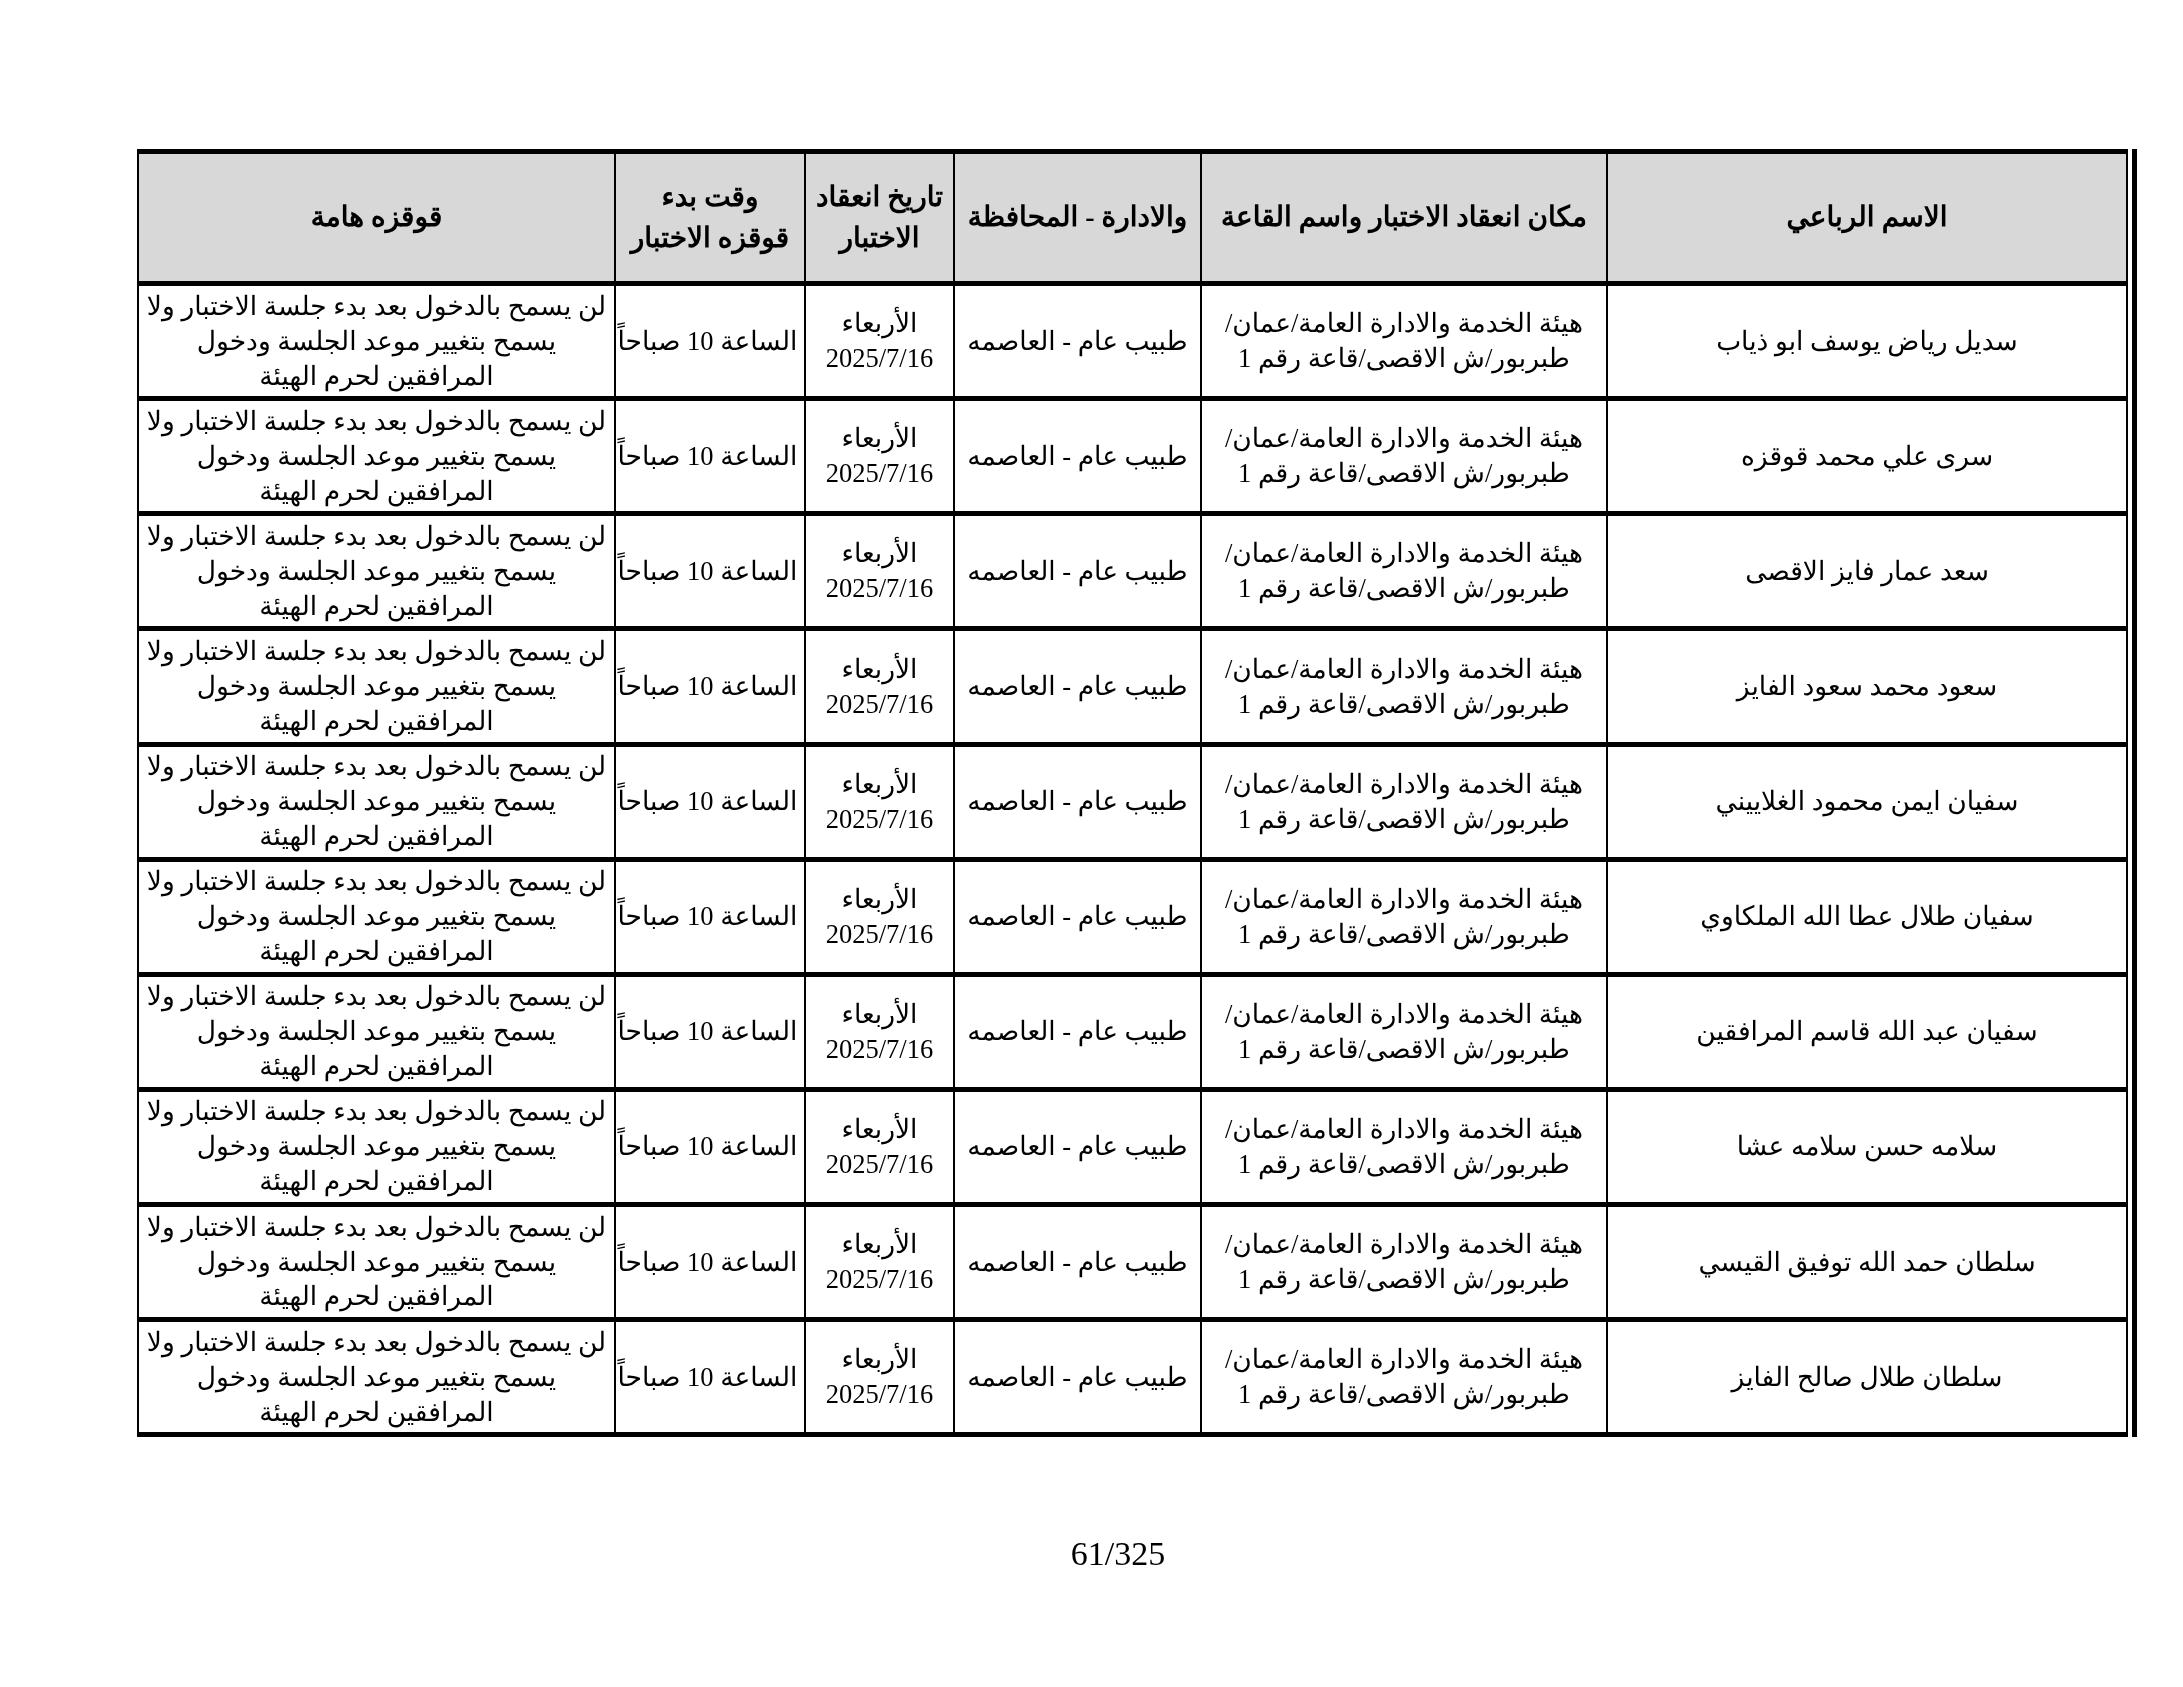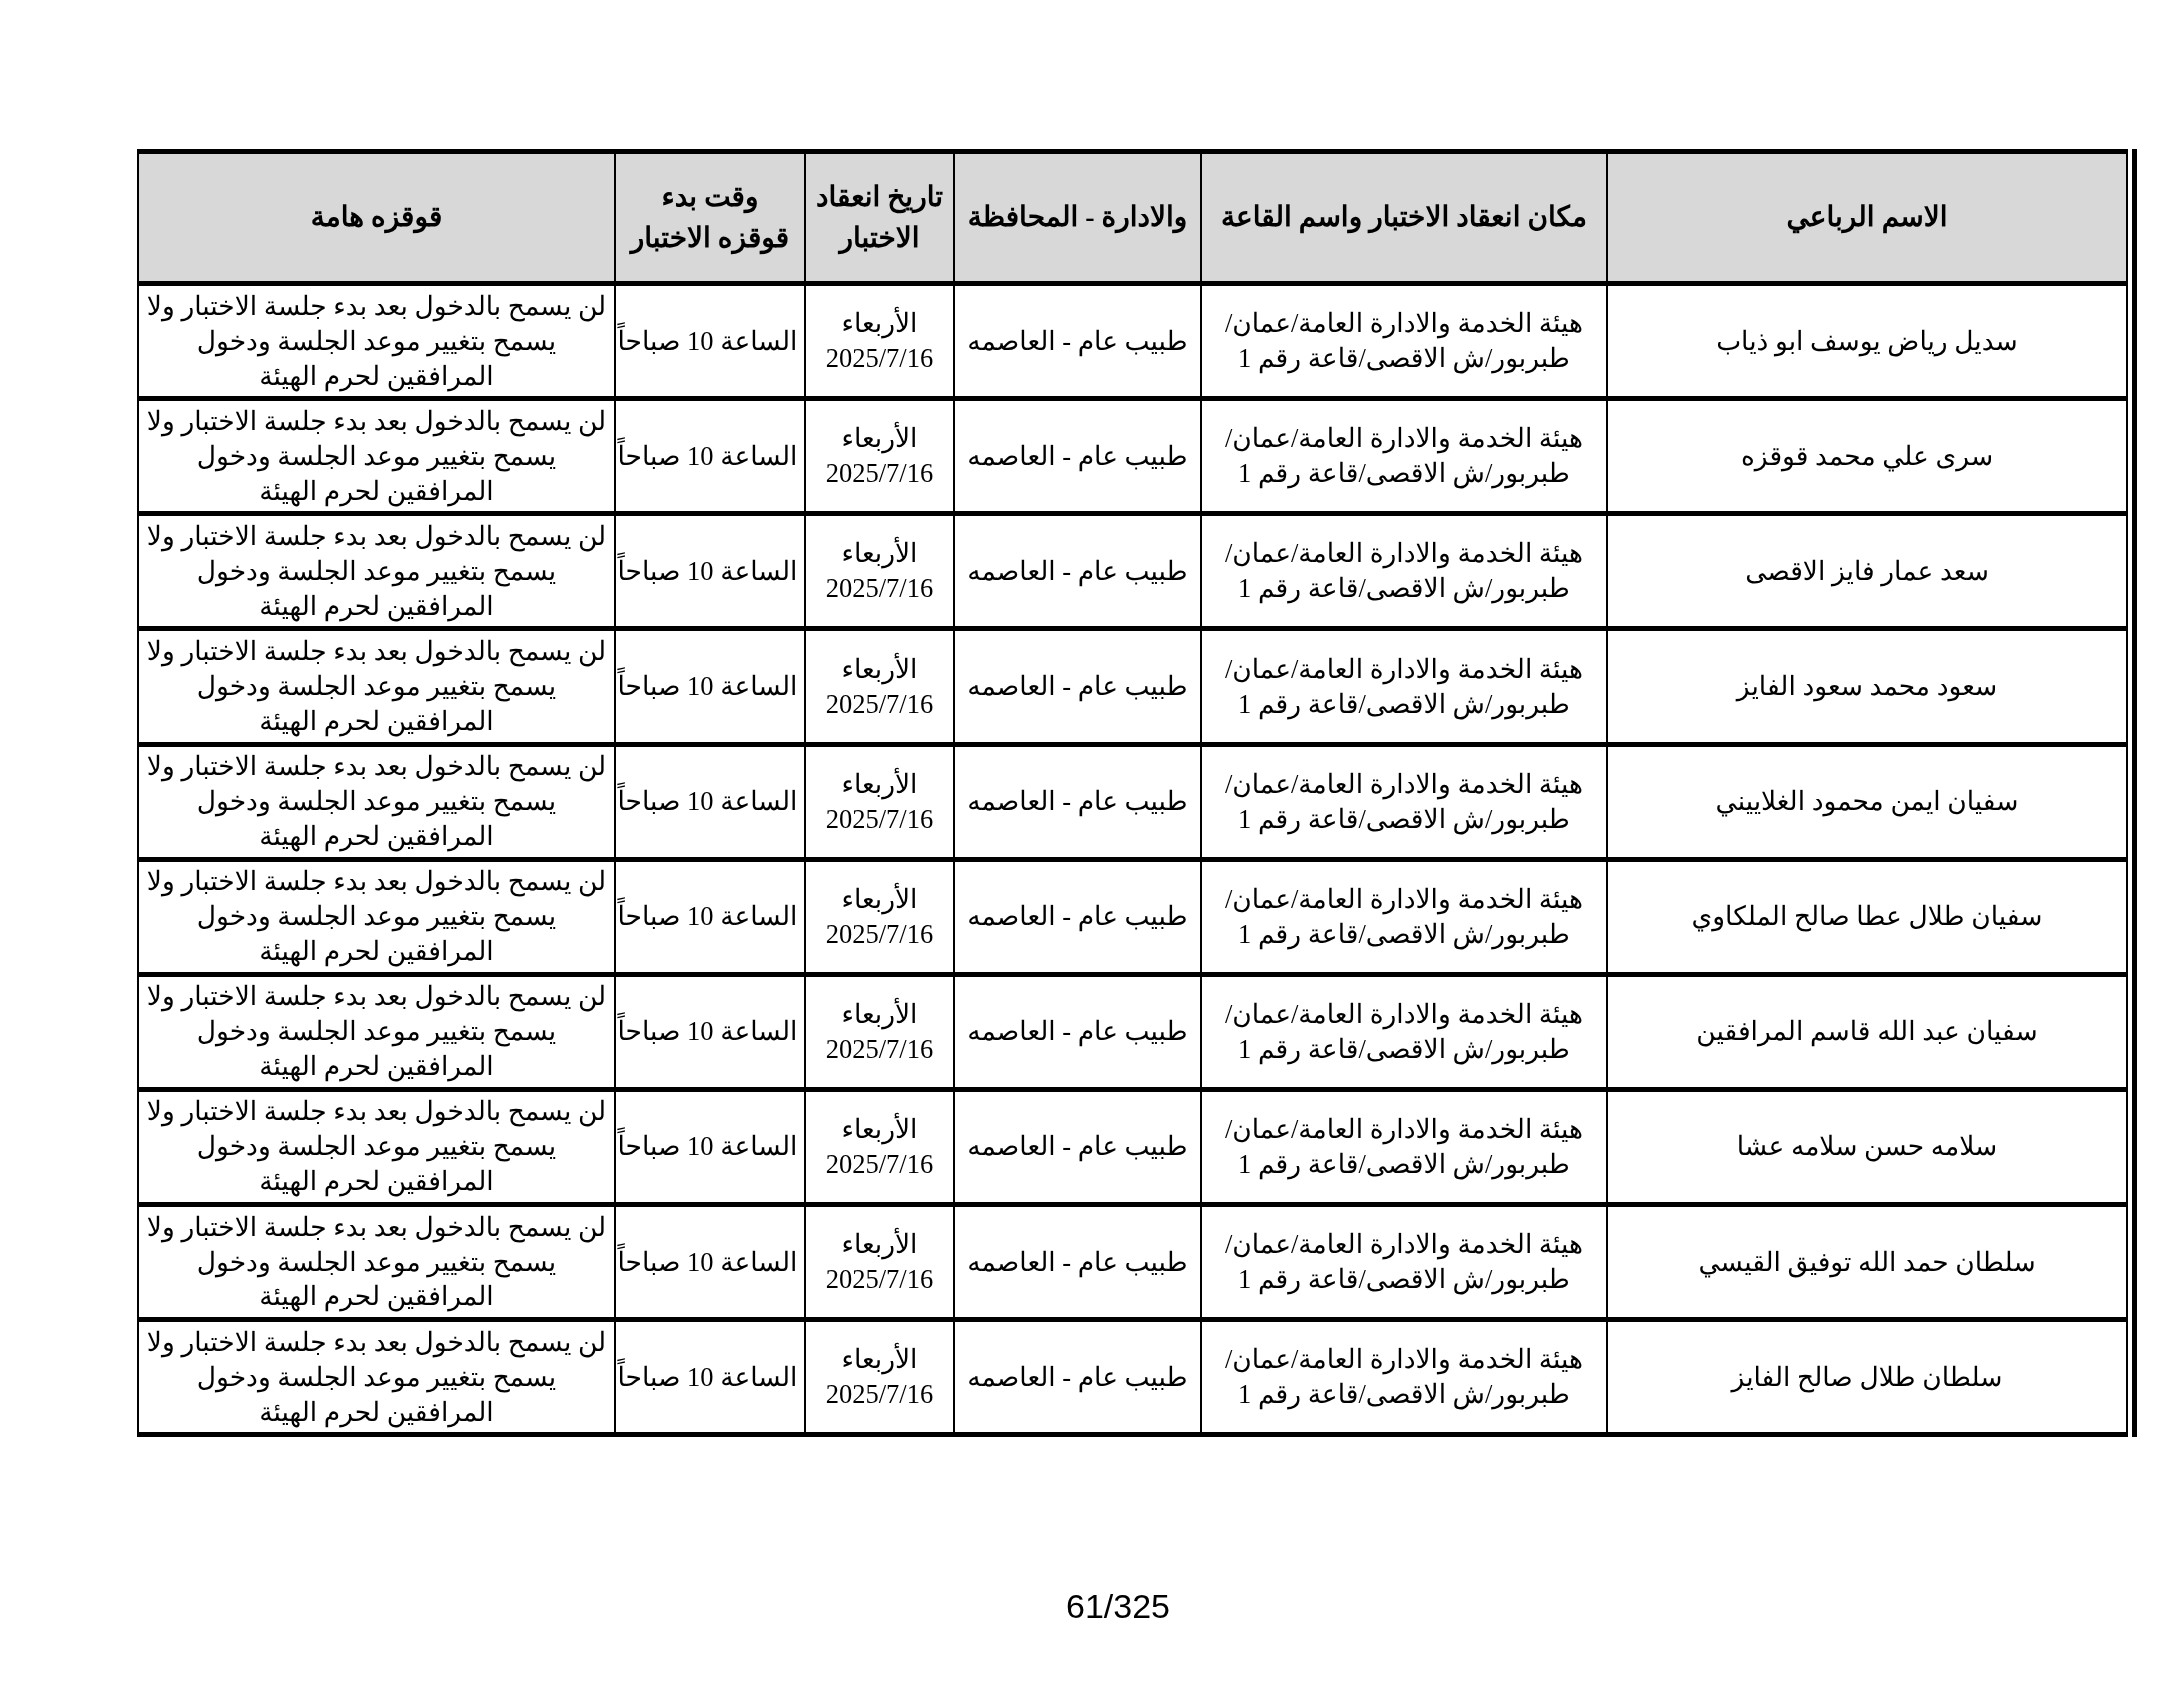--- a/index.html
+++ b/index.html
@@ -65,24 +65,24 @@
     line-height:1.32;
     background:#ffffff;
   }
   td.cell-time, td.cell-job, td.cell-name{
     white-space:nowrap;
   }
   .date-day, .date-value{
   }
   .page-number{
     position:absolute;
-    top:1587px;
+    top:1535px;
     left:1118px;
     transform:translateX(-50%);
-    font-family:Liberation Sans, sans-serif;
+    font-family:Liberation Serif, serif;
     font-size:34px;
     direction:ltr;
     color:#000;
   }
 </style>
 </head>
 <body>
 
 <div class="page">
 
@@ -156,21 +156,21 @@
     <td class="cell-location">هيئة الخدمة والادارة العامة/عمان/طبربور/ش الاقصى/قاعة رقم 1</td>
     <td class="cell-job">طبيب عام - العاصمه</td>
     <td class="cell-date">
       <div class="date-day">الأربعاء</div>
       <div class="date-value">2025/7/16</div>
     </td>
     <td class="cell-time">الساعة 10 صباحاً</td>
     <td class="cell-note">لن يسمح بالدخول بعد بدء جلسة الاختبار ولا يسمح بتغيير موعد الجلسة ودخول المرافقين لحرم الهيئة</td>
   </tr>
           <tr>
-    <td class="cell-name">سفيان طلال عطا صالح الملكاوي</td>
+    <td class="cell-name">سفيان طلال عطا الله الملكاوي</td>
     <td class="cell-location">هيئة الخدمة والادارة العامة/عمان/طبربور/ش الاقصى/قاعة رقم 1</td>
     <td class="cell-job">طبيب عام - العاصمه</td>
     <td class="cell-date">
       <div class="date-day">الأربعاء</div>
       <div class="date-value">2025/7/16</div>
     </td>
     <td class="cell-time">الساعة 10 صباحاً</td>
     <td class="cell-note">لن يسمح بالدخول بعد بدء جلسة الاختبار ولا يسمح بتغيير موعد الجلسة ودخول المرافقين لحرم الهيئة</td>
   </tr>
           <tr>

